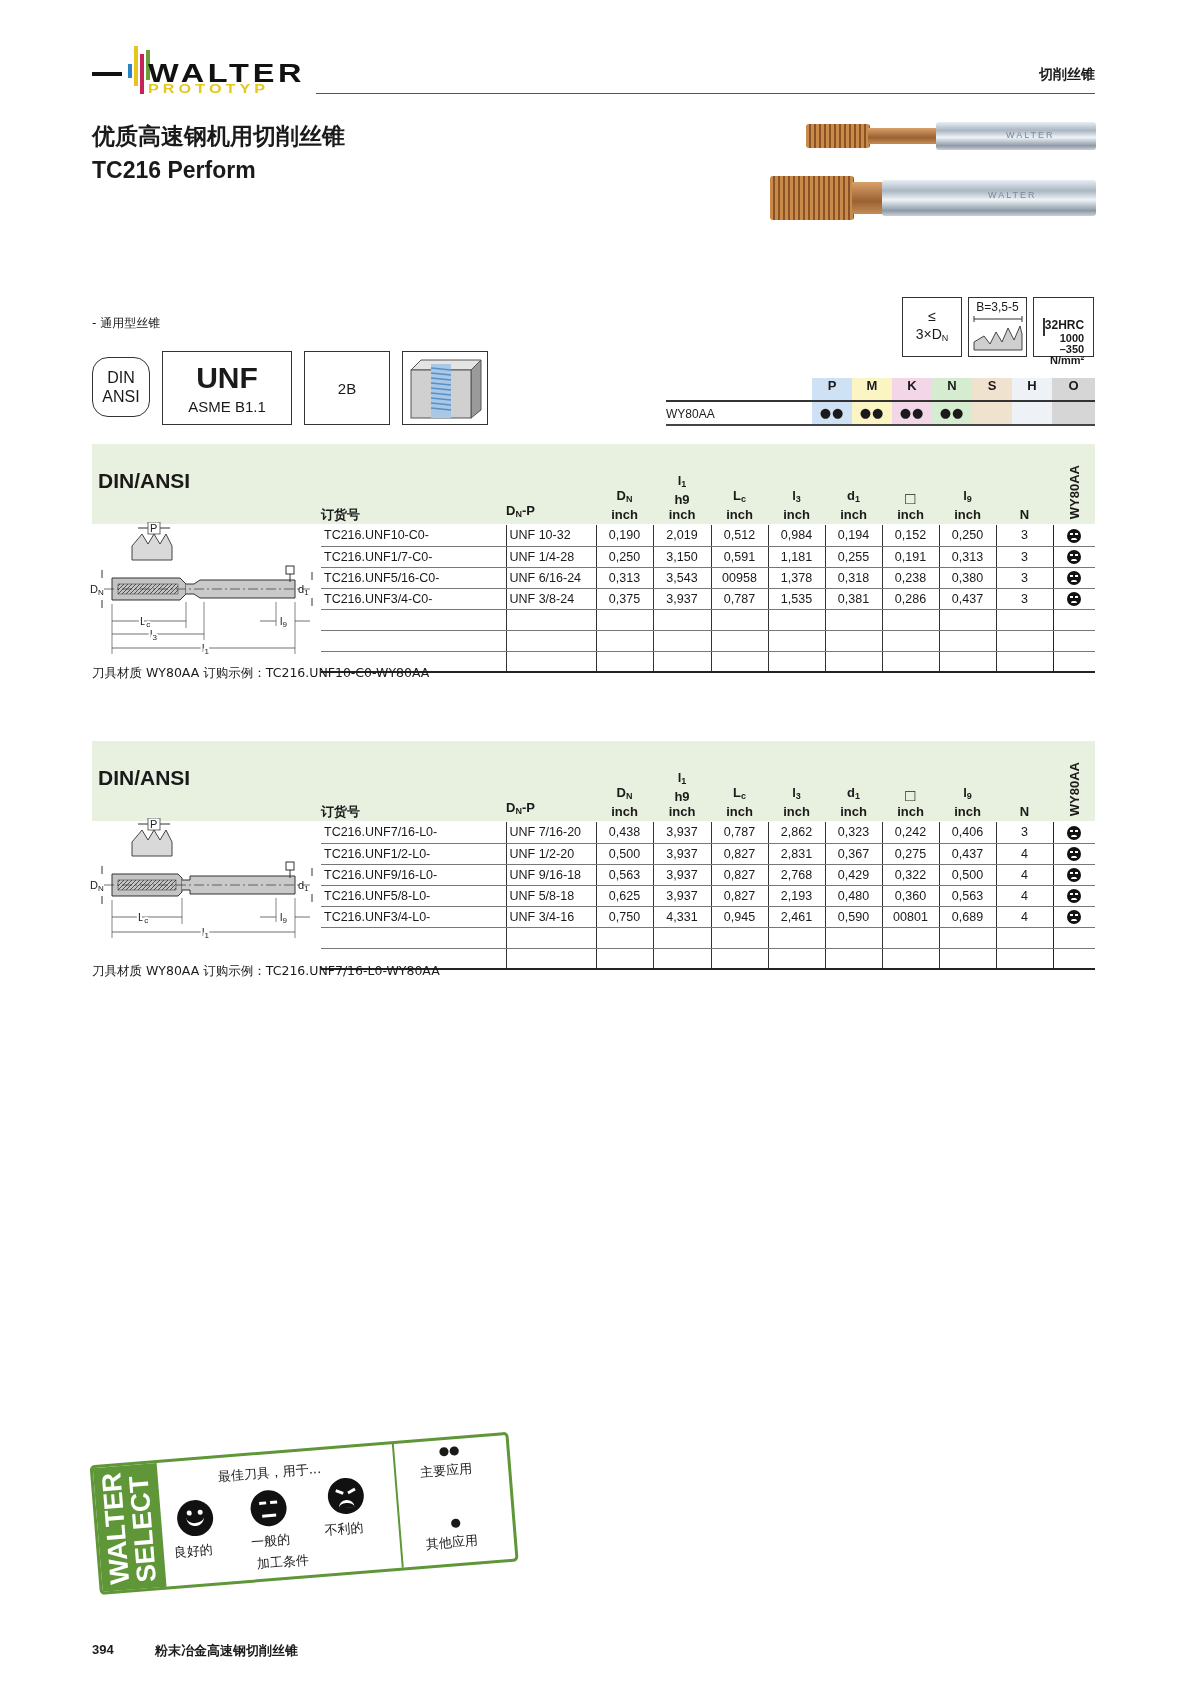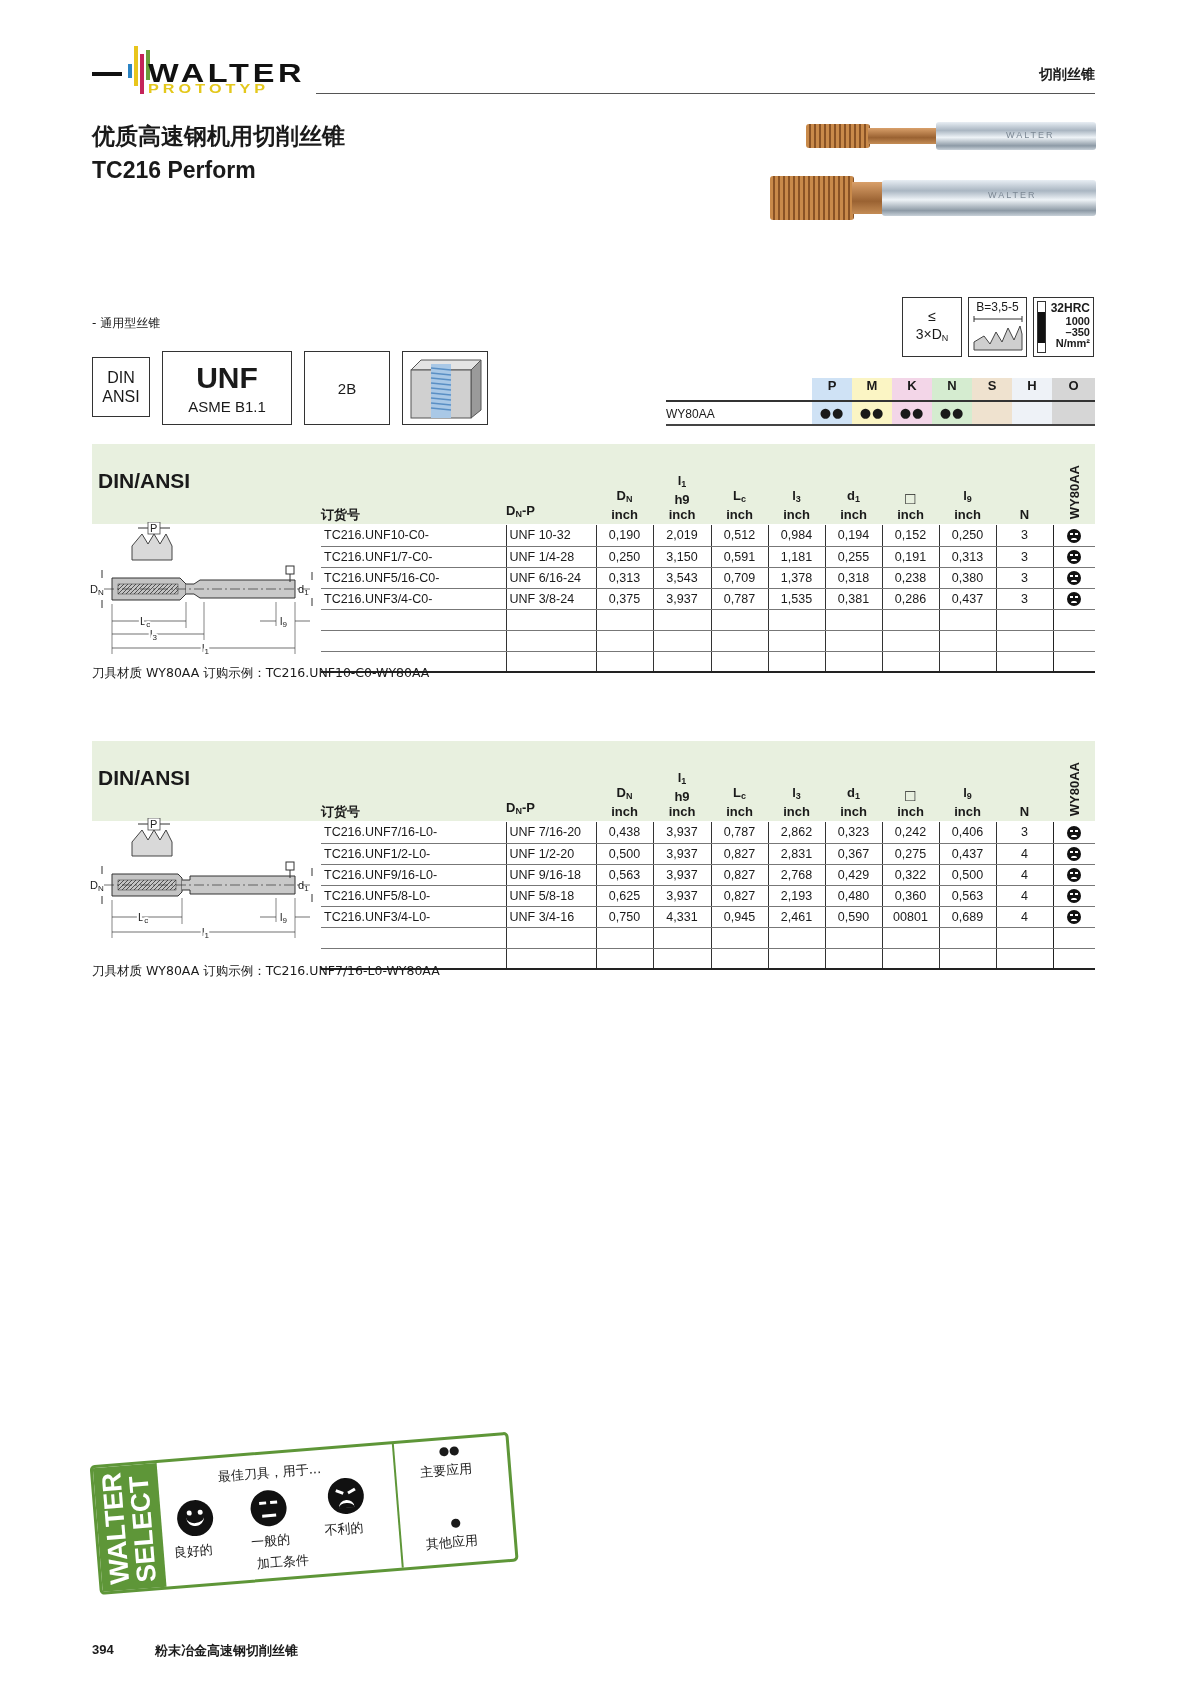--- a/index.html
+++ b/index.html
@@ -20,30 +20,30 @@
   
   .tap { border-radius: 3px; }
   .tap-thread { background: repeating-linear-gradient(90deg, #c98a4a 0 3px, #8a5325 3px 5px); }
   .tap-neck { background: linear-gradient(180deg, #d9a06a, #9a6232 60%, #c48c55); }
   .tap-shank { background: linear-gradient(180deg, #e8eef4 0%, #aab6c2 30%, #eef3f7 55%, #8d9aa6 85%, #c8d1d9 100%); }
   .tap-mark { font: 9px "Liberation Sans", sans-serif; color: #7c8894; letter-spacing: 2px; }
 
   .subtype { left: 92px; top: 315px; font-size: 12px; }
 
   .box { border: 1.5px solid #333; display: flex; align-items: center; justify-content: center; text-align: center; flex-direction: column; background: #fff; }
-  .box-din { left: 92px; top: 351px; width: 58px; height: 60px; font: 16px "Liberation Sans", sans-serif; line-height: 19px; }
+  .box-din { left: 92px; top: 351px; width: 58px; height: 60px; font: 16px "Liberation Sans", sans-serif; line-height: 19px; border-radius: 16px; }
   .box-unf { left: 162px; top: 351px; width: 130px; height: 74px; }
   .box-unf .big { font: bold 30px "Liberation Sans", sans-serif; line-height: 32px; }
   .box-unf .small { font: 15px "Liberation Sans", sans-serif; margin-top: 4px; }
   .box-2b { left: 304px; top: 351px; width: 86px; height: 74px; font: 15px "Liberation Sans", sans-serif; }
   .box-hole { left: 402px; top: 351px; width: 86px; height: 74px; padding: 4px; }
 
   .box-depth { left: 902px; top: 297px; width: 60px; height: 60px; font: 14px "Liberation Sans", sans-serif; line-height: 18px; }
   .box-b { left: 968px; top: 297px; width: 59px; height: 60px; justify-content: flex-start; padding-top: 2px; font: 12px "Liberation Sans", sans-serif; }
-  .box-hrc { left: 1033px; top: 297px; width: 61px; height: 60px; align-items: stretch; flex-direction: row; padding: 3px; }
+  .box-hrc { left: 1033px; top: 297px; width: 61px; height: 60px; align-items: stretch; flex-direction: row; padding: 20px; }
 
   
   .mat-label { left: 666px; top: 407px; font: 12px "Liberation Sans", sans-serif; }
   .mat-line-top { left: 666px; top: 400px; width: 429px; height: 2px; background: #333; }
   .mat-line-bot { left: 666px; top: 424px; width: 429px; height: 1.5px; background: #444; }
   .mat-col { top: 378px; width: 40px; height: 46px; display: flex; flex-direction: column; align-items: center; }
   .mat-col .letter { height: 22px; line-height: 22px; font: bold 13px "Liberation Sans", sans-serif; }
   .mat-col .dots { height: 24px; line-height: 26px; font-size: 13px; letter-spacing: 1px; }
 
   
@@ -291,21 +291,21 @@
         <td>0,191</td>
         <td>0,313</td>
         <td>3</td>
         <td class="last"><span style="display: inline-block; width: 14px; height: 14px; border-radius: 50%; background: rgb(17, 17, 17); position: relative; vertical-align: middle;"><i style="position:absolute;left:3px;top:4px;width:3px;height:2px;background:#fff"></i><i style="position:absolute;left:8px;top:4px;width:3px;height:2px;background:#fff"></i><i style="position:absolute;left:4px;top:9px;width:6px;height:2px;background:#fff;border-radius:2px 2px 0 0"></i></span></td>
       </tr>
       <tr>
         <td>TC216.UNF5/16-C0-</td>
         <td class="dnp">UNF 6/16-24</td>
         <td>0,313</td>
         <td>3,543</td>
-        <td>0,709</td>
+        <td>00958</td>
         <td>1,378</td>
         <td>0,318</td>
         <td>0,238</td>
         <td>0,380</td>
         <td>3</td>
         <td class="last"><span style="display: inline-block; width: 14px; height: 14px; border-radius: 50%; background: rgb(17, 17, 17); position: relative; vertical-align: middle;"><i style="position:absolute;left:3px;top:4px;width:3px;height:2px;background:#fff"></i><i style="position:absolute;left:8px;top:4px;width:3px;height:2px;background:#fff"></i><i style="position:absolute;left:4px;top:9px;width:6px;height:2px;background:#fff;border-radius:2px 2px 0 0"></i></span></td>
       </tr>
       <tr>
         <td>TC216.UNF3/4-C0-</td>
         <td class="dnp">UNF 3/8-24</td>

